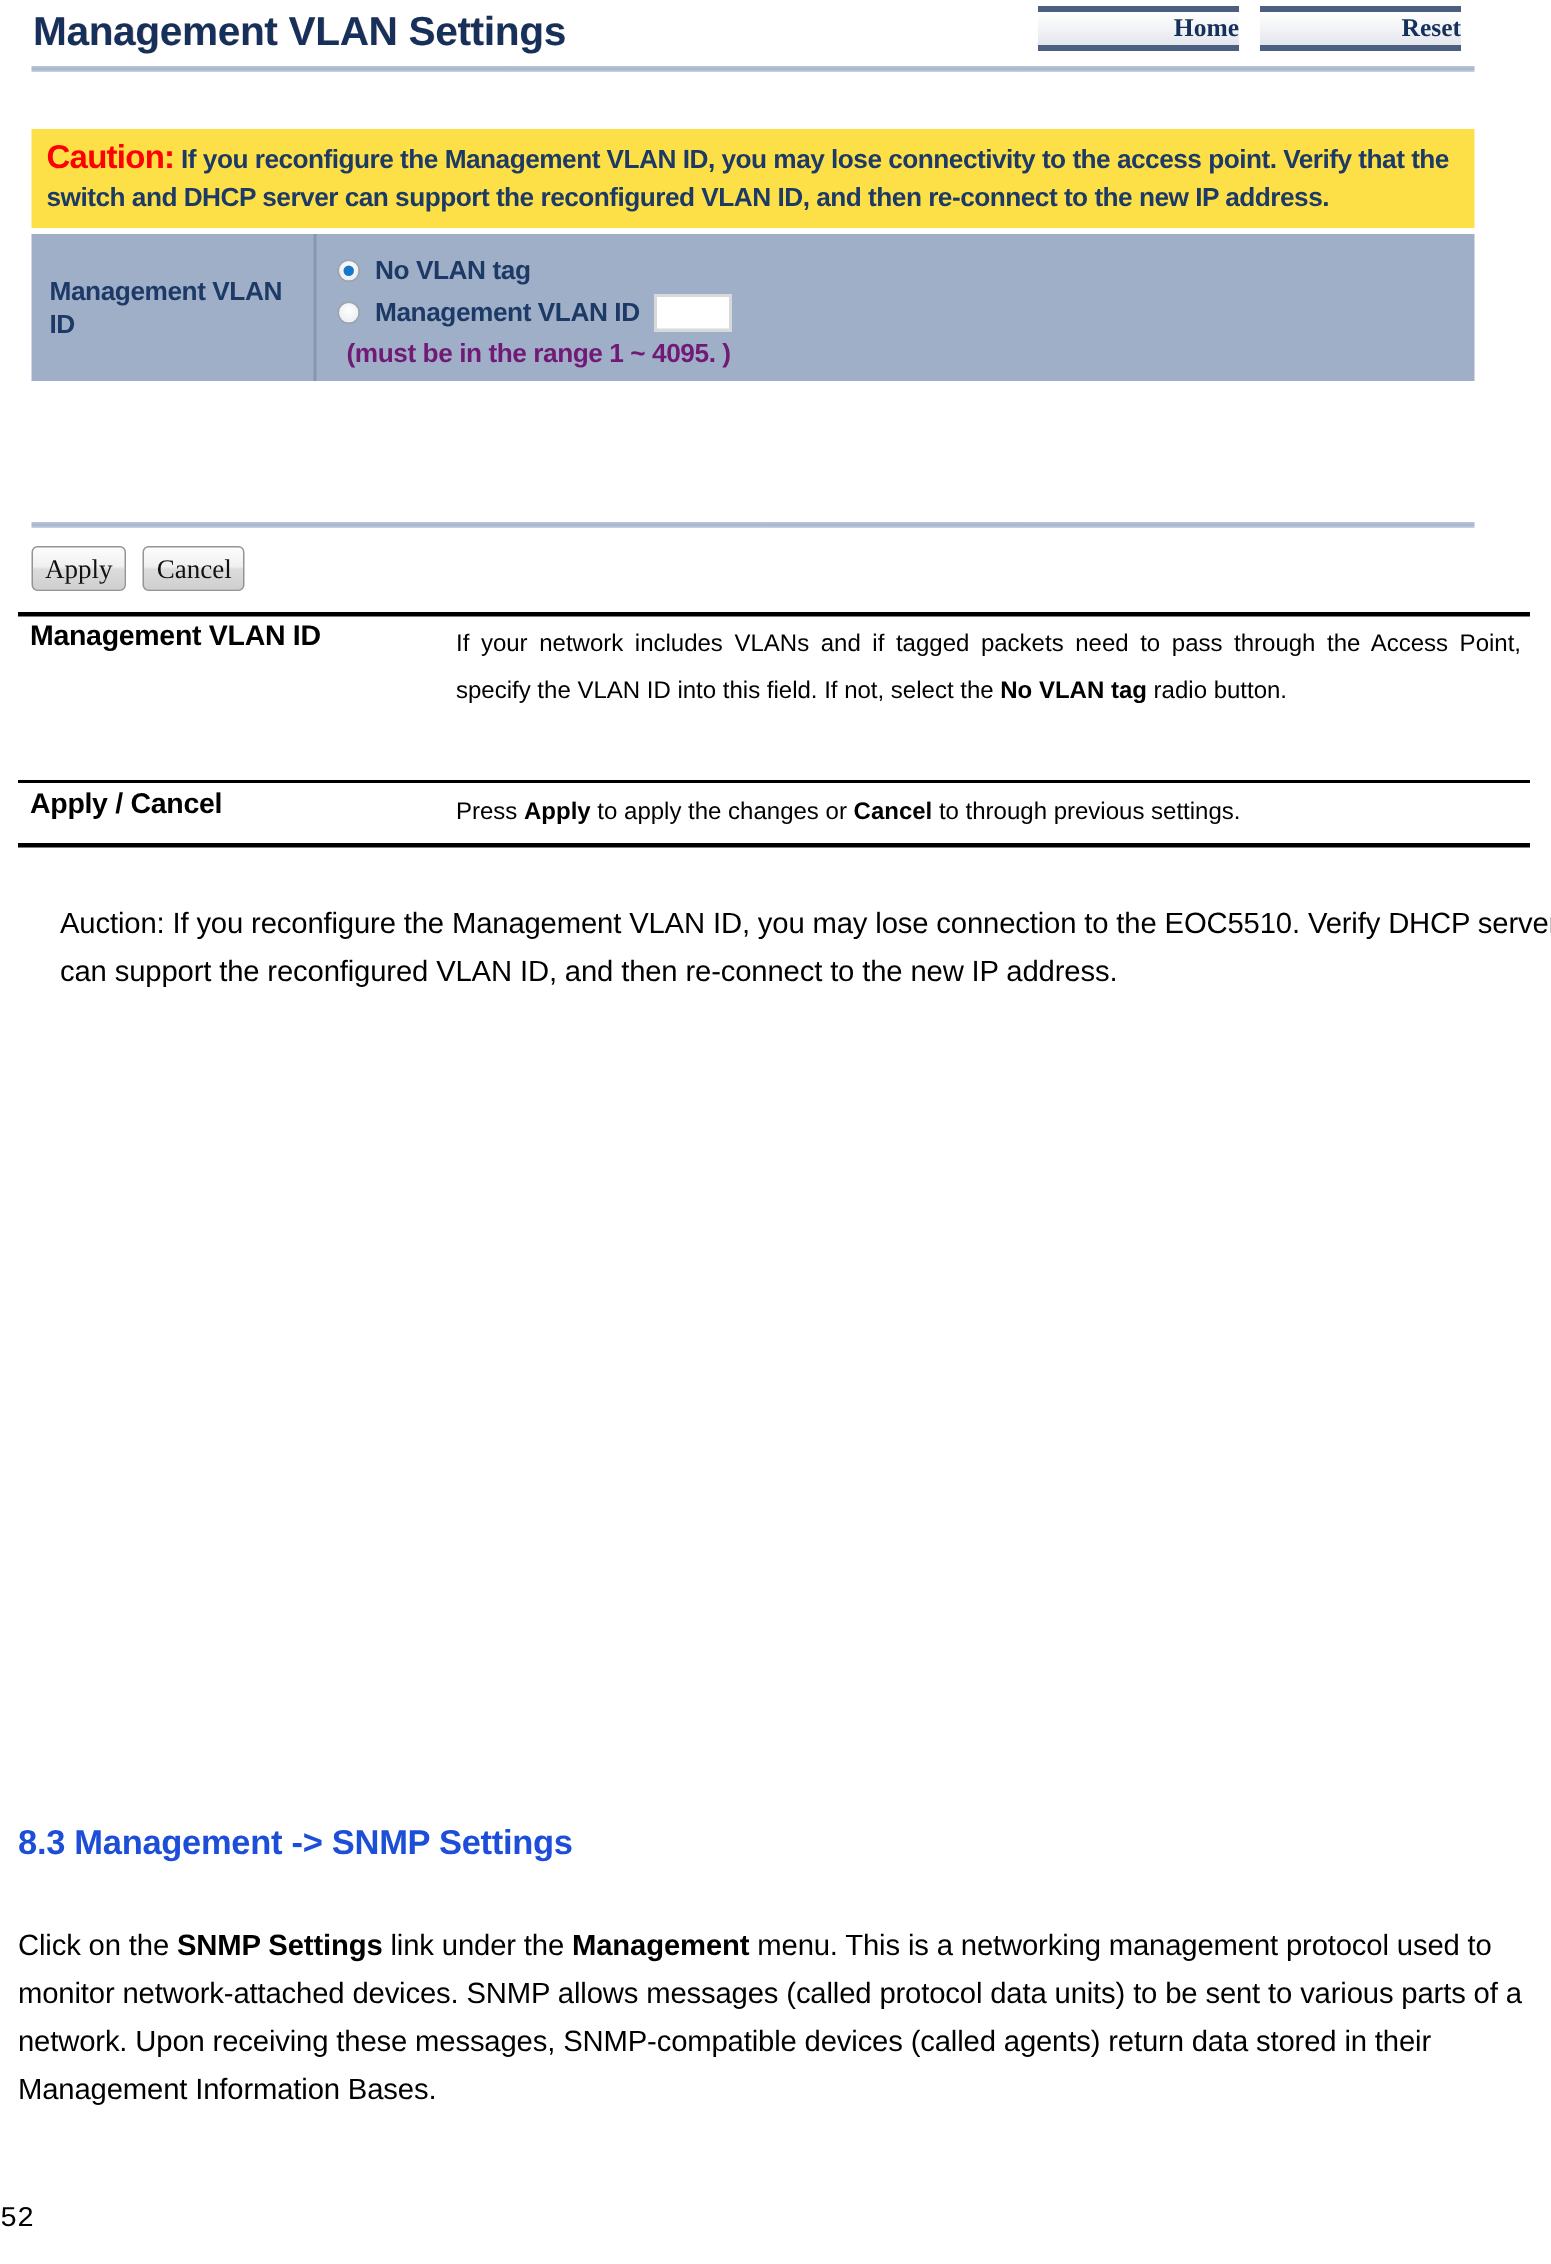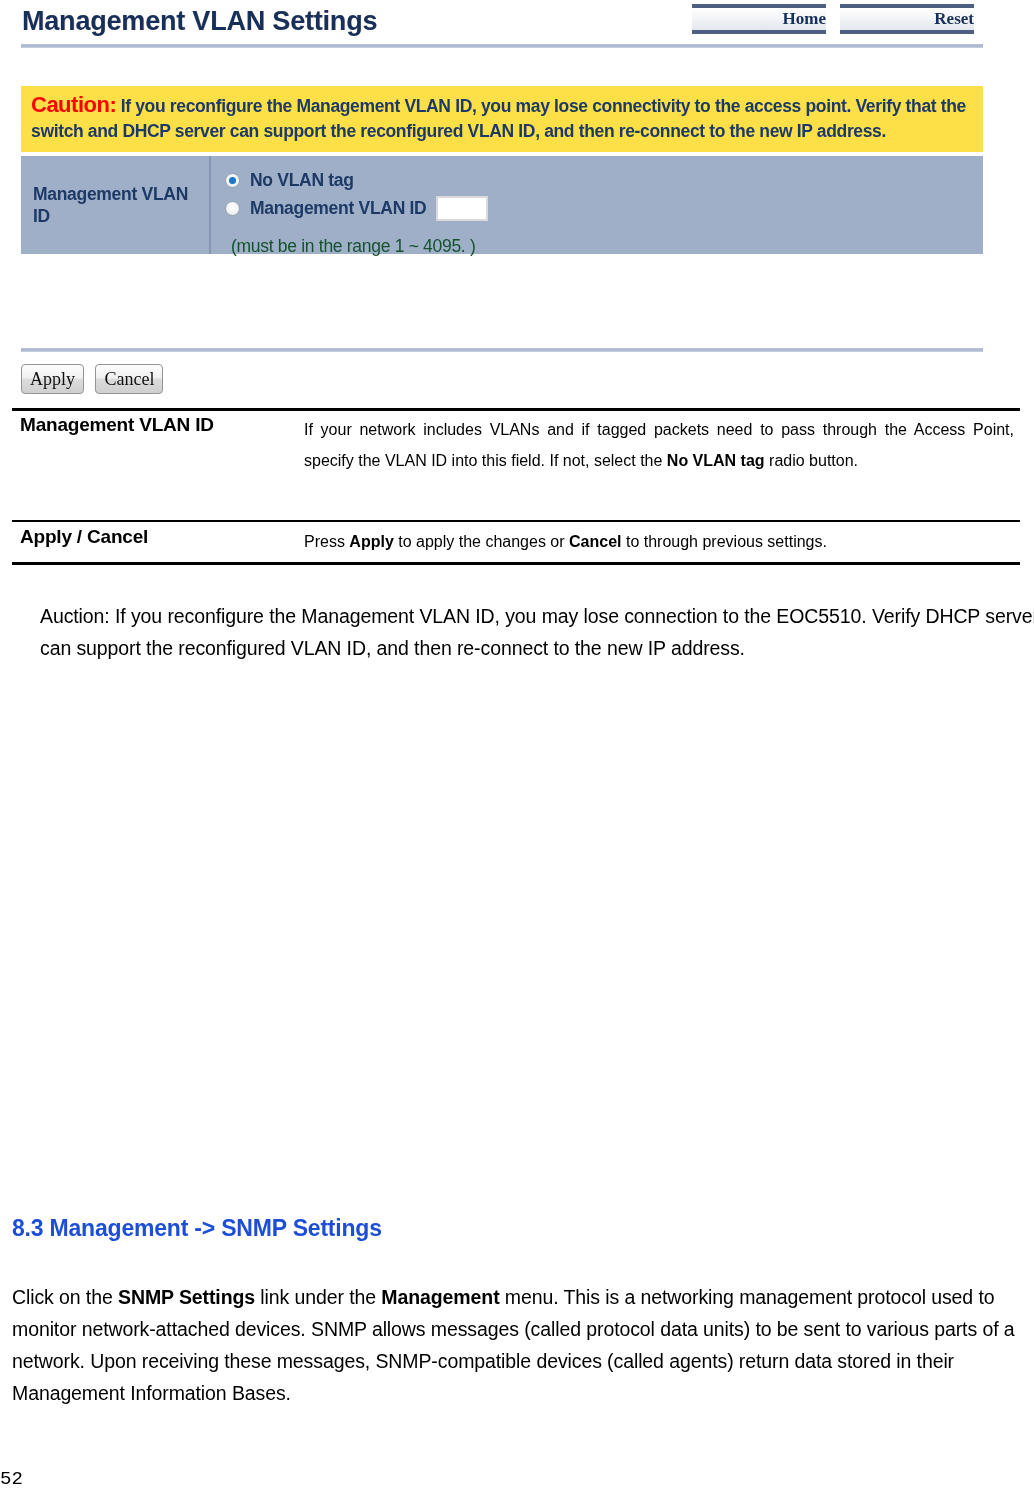--- a/index.html
+++ b/index.html
@@ -180,24 +180,24 @@
     margin-left: 10px;
     outline: none;
     font-family: "Liberation Sans", sans-serif;
     font-size: 14px;
     color: #1d3a66;
     padding: 0 3px;
   }
   .range-note {
     font-family: "Liberation Sans", sans-serif;
     font-size: 17.5px;
-    font-weight: normal;
-    color: #14532d;
+    font-weight: bold;
+    color: #701a75;
     letter-spacing: -0.3px;
-    margin-top: 14px;
+    margin-top: 3px;
     padding-left: 6px;
   }
 
   .form-buttons {
     position: absolute;
     left: 21px;
     top: 364px;
   }
   .form-btn {
     display: inline-block;

